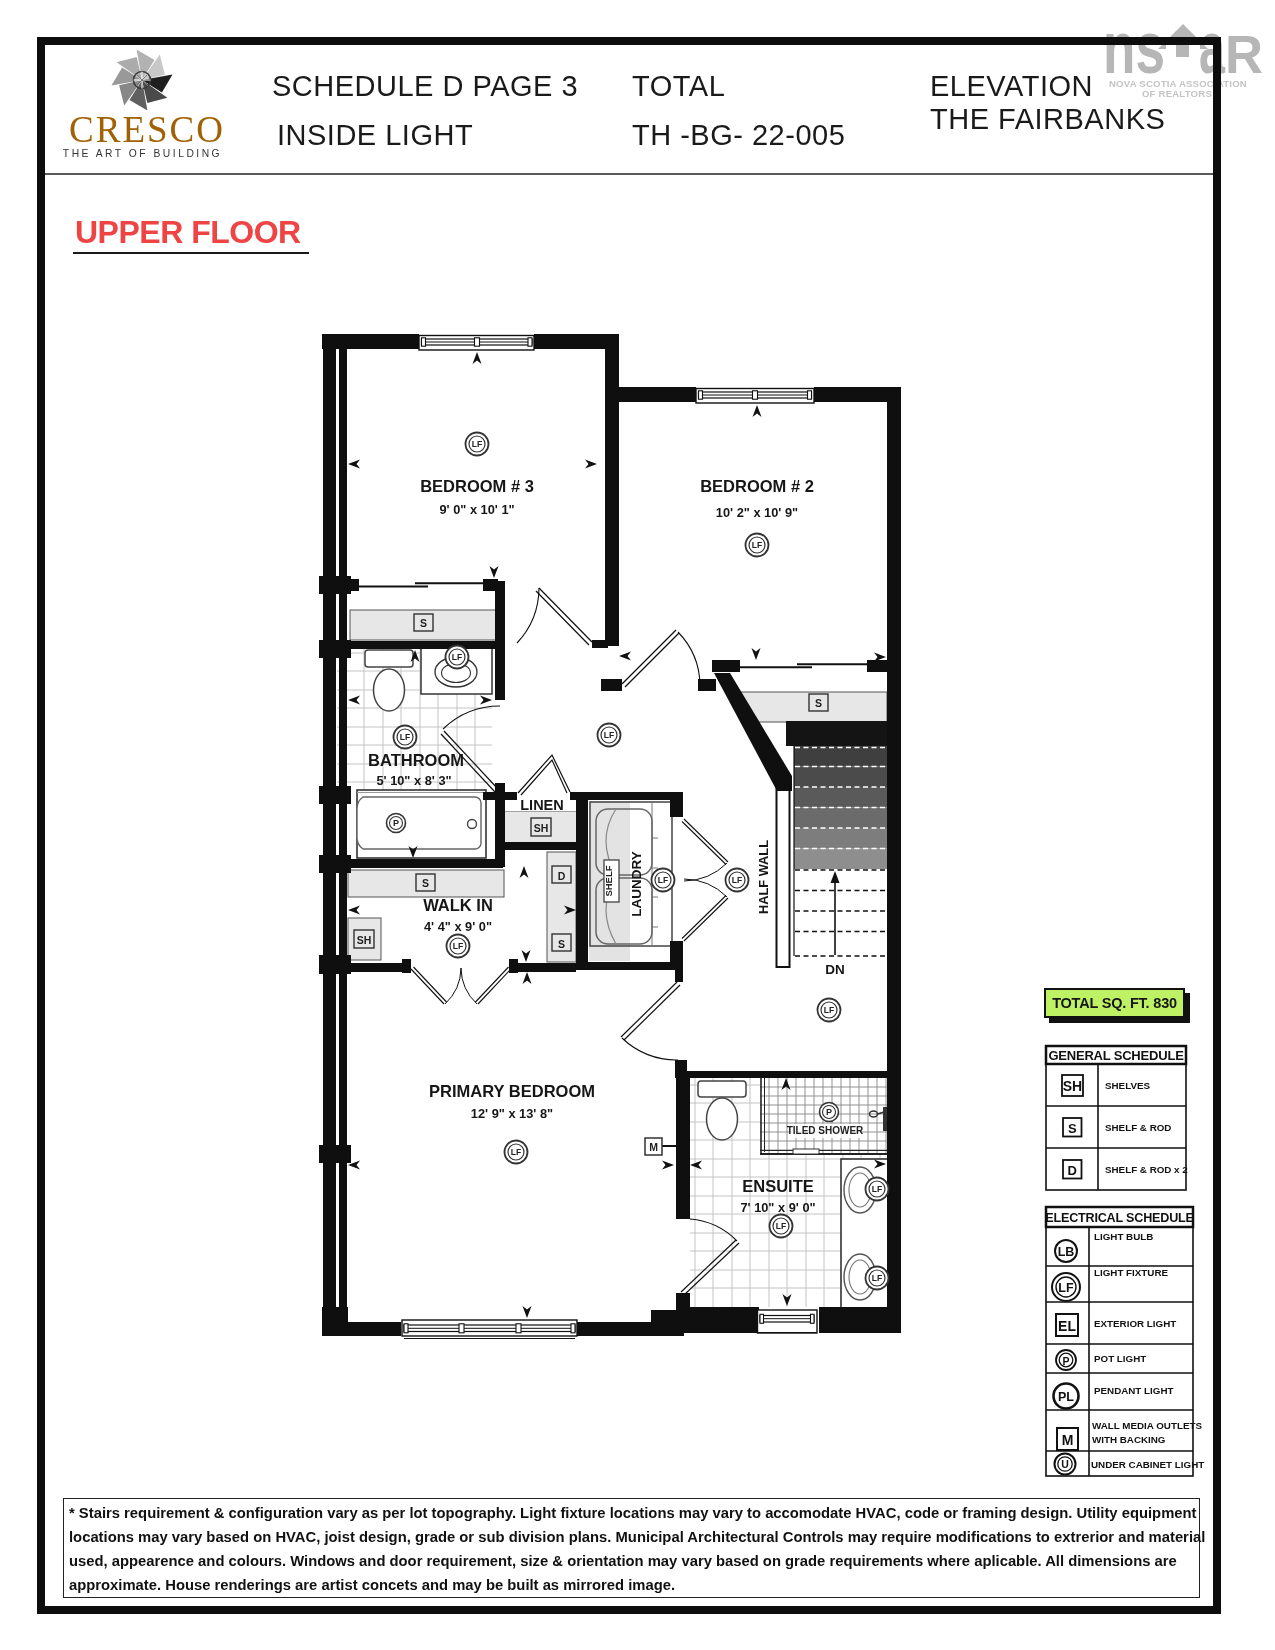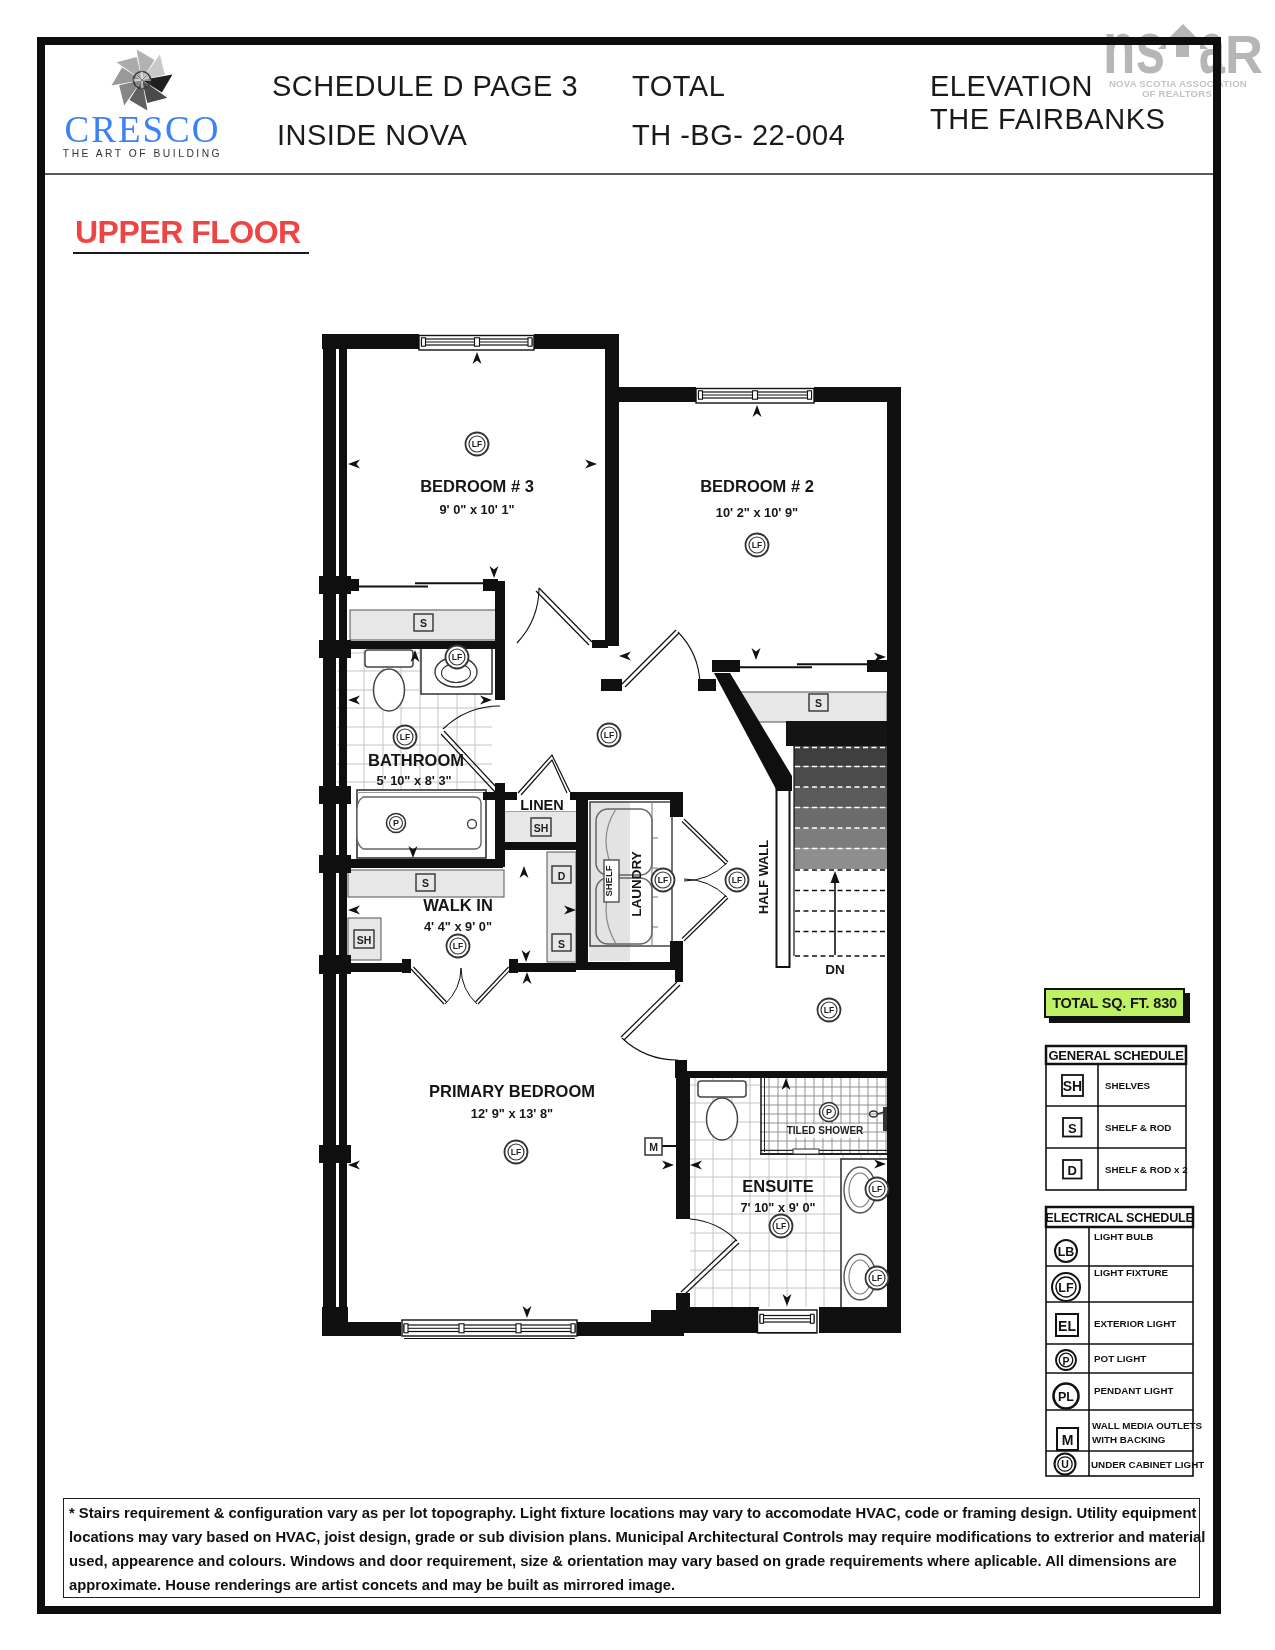--- a/index.html
+++ b/index.html
@@ -4,31 +4,31 @@
 <style>
 html,body{margin:0;padding:0;background:#fff;}
 body{width:1275px;height:1650px;position:relative;font-family:"Liberation Sans",sans-serif;color:#161616;overflow:hidden}
 .abs{position:absolute}
 .hdr{font-weight:400;font-size:29px;letter-spacing:.5px;color:#1a1a1a}
 #plansvg{position:absolute;left:0;top:0}
 </style>
 </head>
 <body>
 
-<div class="abs" style="left:60px;top:108px;width:165px;text-align:center;font-family:'Liberation Serif',serif;font-size:37px;letter-spacing:2px;color:#3b82f6">CRESCO</div>
+<div class="abs" style="left:60px;top:108px;width:165px;text-align:right;font-family:'Liberation Serif',serif;font-size:37px;letter-spacing:2px;color:#a16207">CRESCO</div>
 
 <div class="abs" style="left:60px;top:148px;width:165px;text-align:center;font-size:10.3px;letter-spacing:2.5px;color:#333">THE ART OF BUILDING</div>
 
 <div class="abs hdr" style="left:272px;top:70px">SCHEDULE D PAGE 3</div>
 
-<div class="abs hdr" style="left:277px;top:119px">INSIDE NOVA</div>
+<div class="abs hdr" style="left:277px;top:119px">INSIDE LIGHT</div>
 
 <div class="abs hdr" style="left:632px;top:70px">TOTAL</div>
 
-<div class="abs hdr" style="left:632px;top:119px">TH -BG- 22-004</div>
+<div class="abs hdr" style="left:632px;top:119px">TH -BG- 22-005</div>
 
 <div class="abs hdr" style="left:930px;top:70px">ELEVATION</div>
 
 <div class="abs hdr" style="left:930px;top:103px">THE FAIRBANKS</div>
 
 <div class="abs" style="left:75px;top:214px;font-size:32px;font-weight:700;letter-spacing:-0.5px;color:#ef4444">UPPER FLOOR</div>
 
 <div class="abs" style="left:73px;top:252px;width:236px;height:2px;background:#1a1a1a"></div>
 
 <div class="abs" style="left:63px;top:1498px;width:1130px;height:95px;border:1.5px solid #222;font-size:14.8px;font-weight:700;line-height:23.9px;padding-left:5px;padding-top:3px;color:#111;white-space:nowrap">* Stairs requirement &amp; configuration vary as per lot topography. Light fixture locations may vary to accomodate HVAC, code or framing design. Utility equipment<br>locations may vary based on HVAC, joist design, grade or sub division plans. Municipal Architectural Controls may require modifications to extrerior and material<br>used, appearence and colours. Windows and door requirement, size &amp; orientation may vary based on grade requirements where aplicable. All dimensions are<br>approximate. House renderings are artist concets and may be built as mirrored image.</div>

